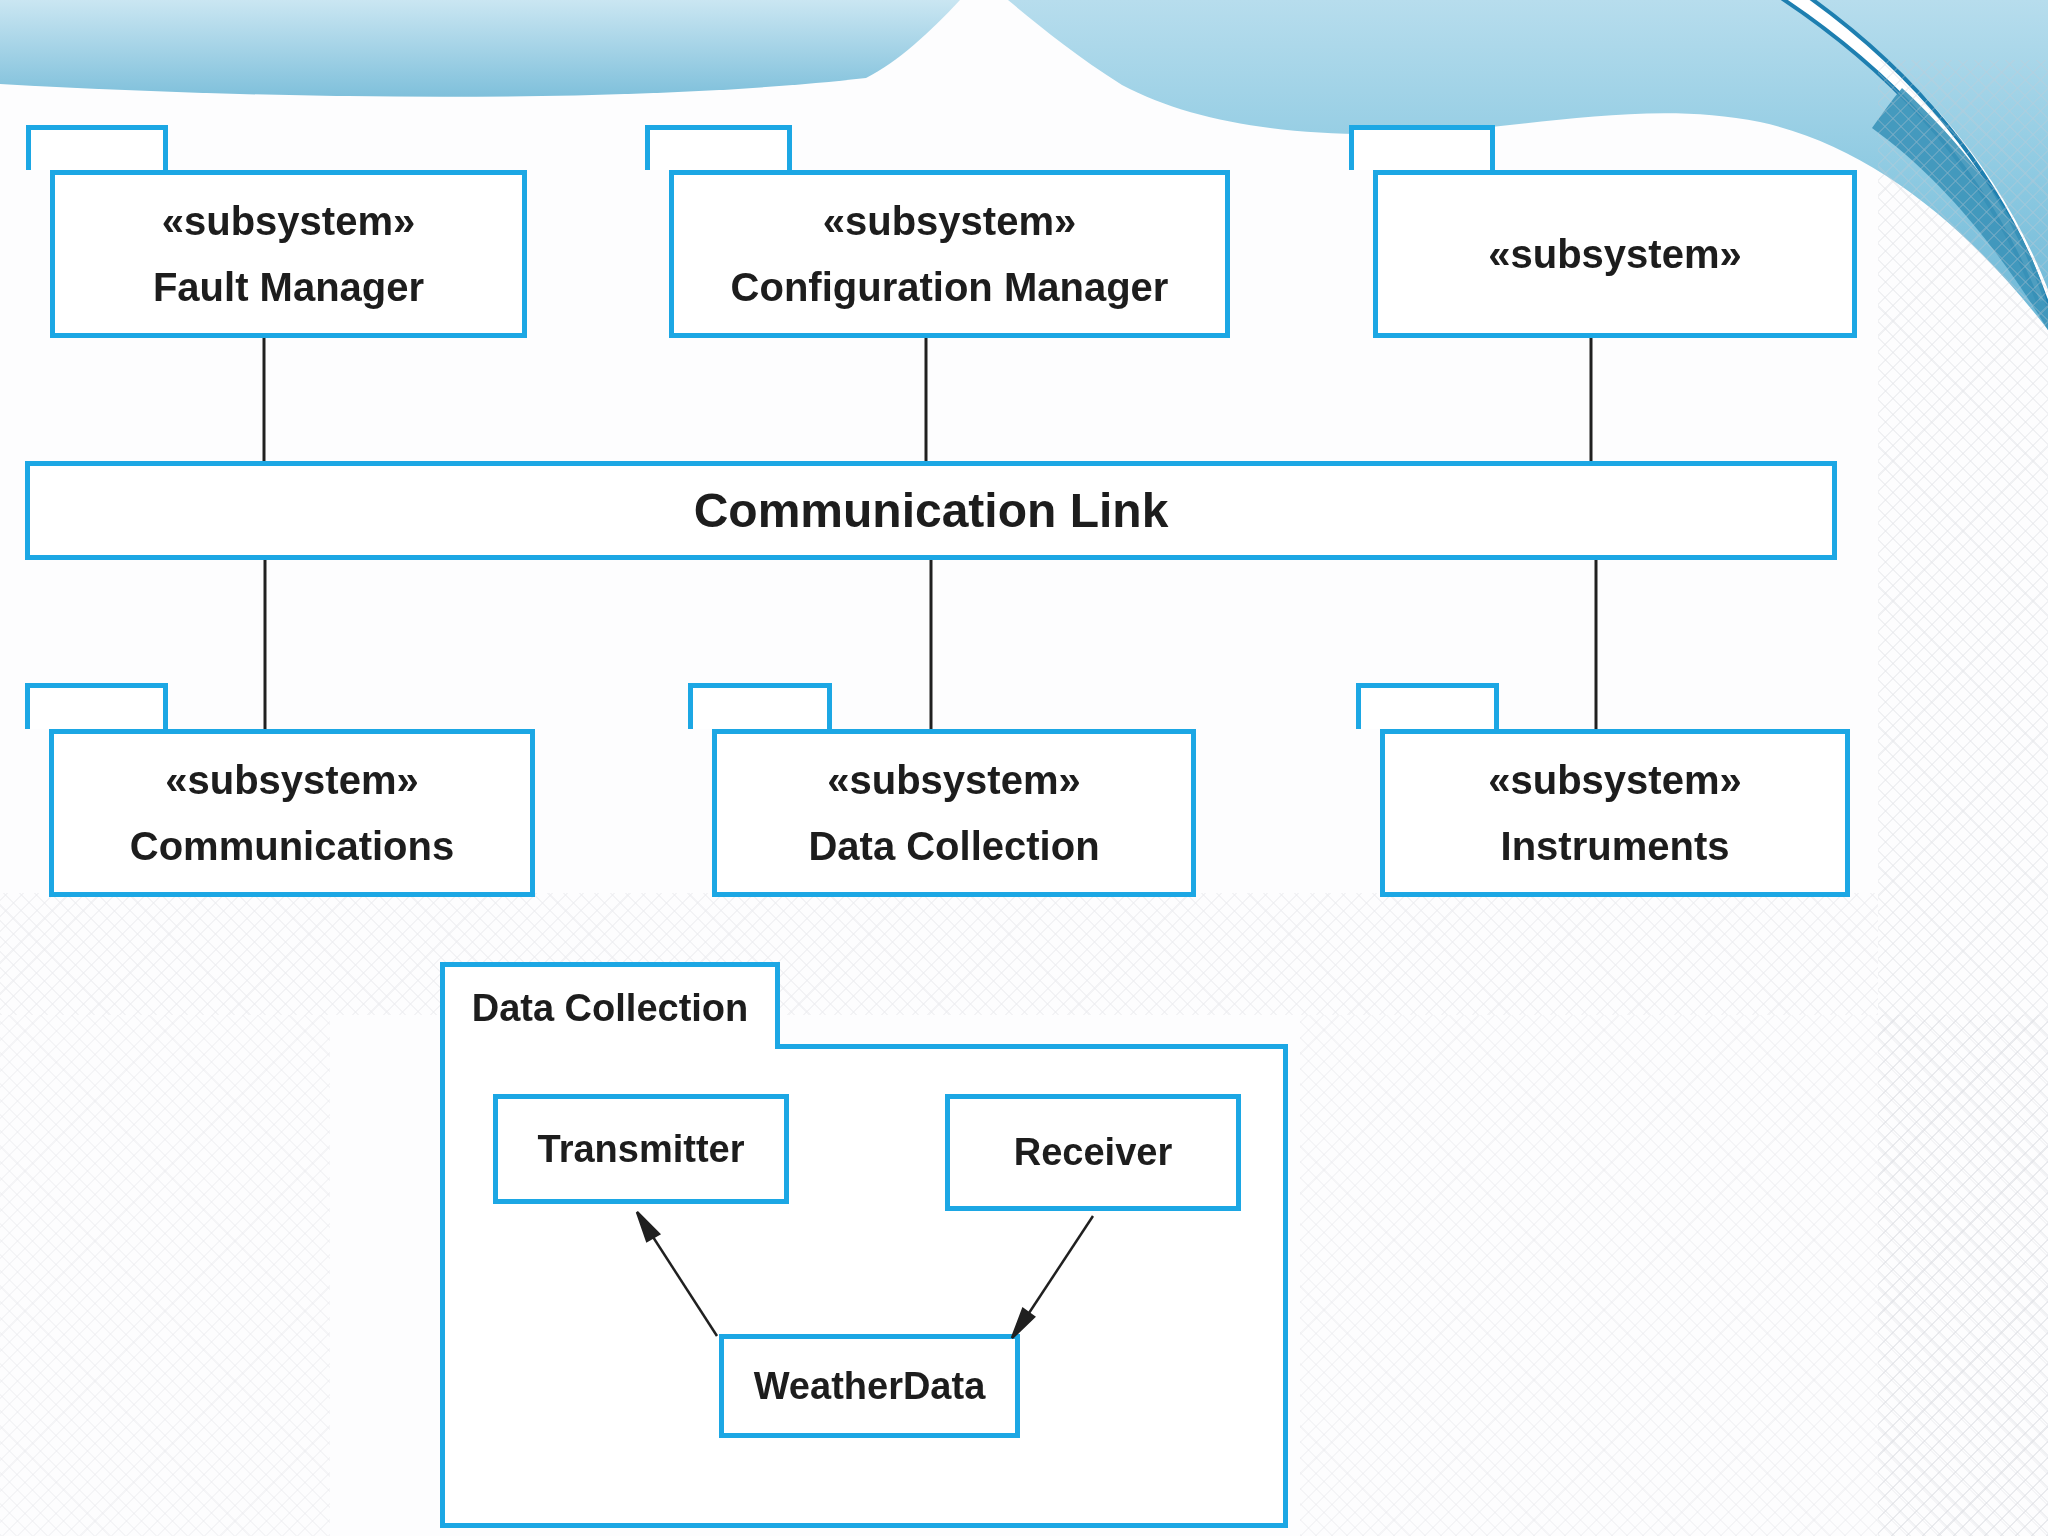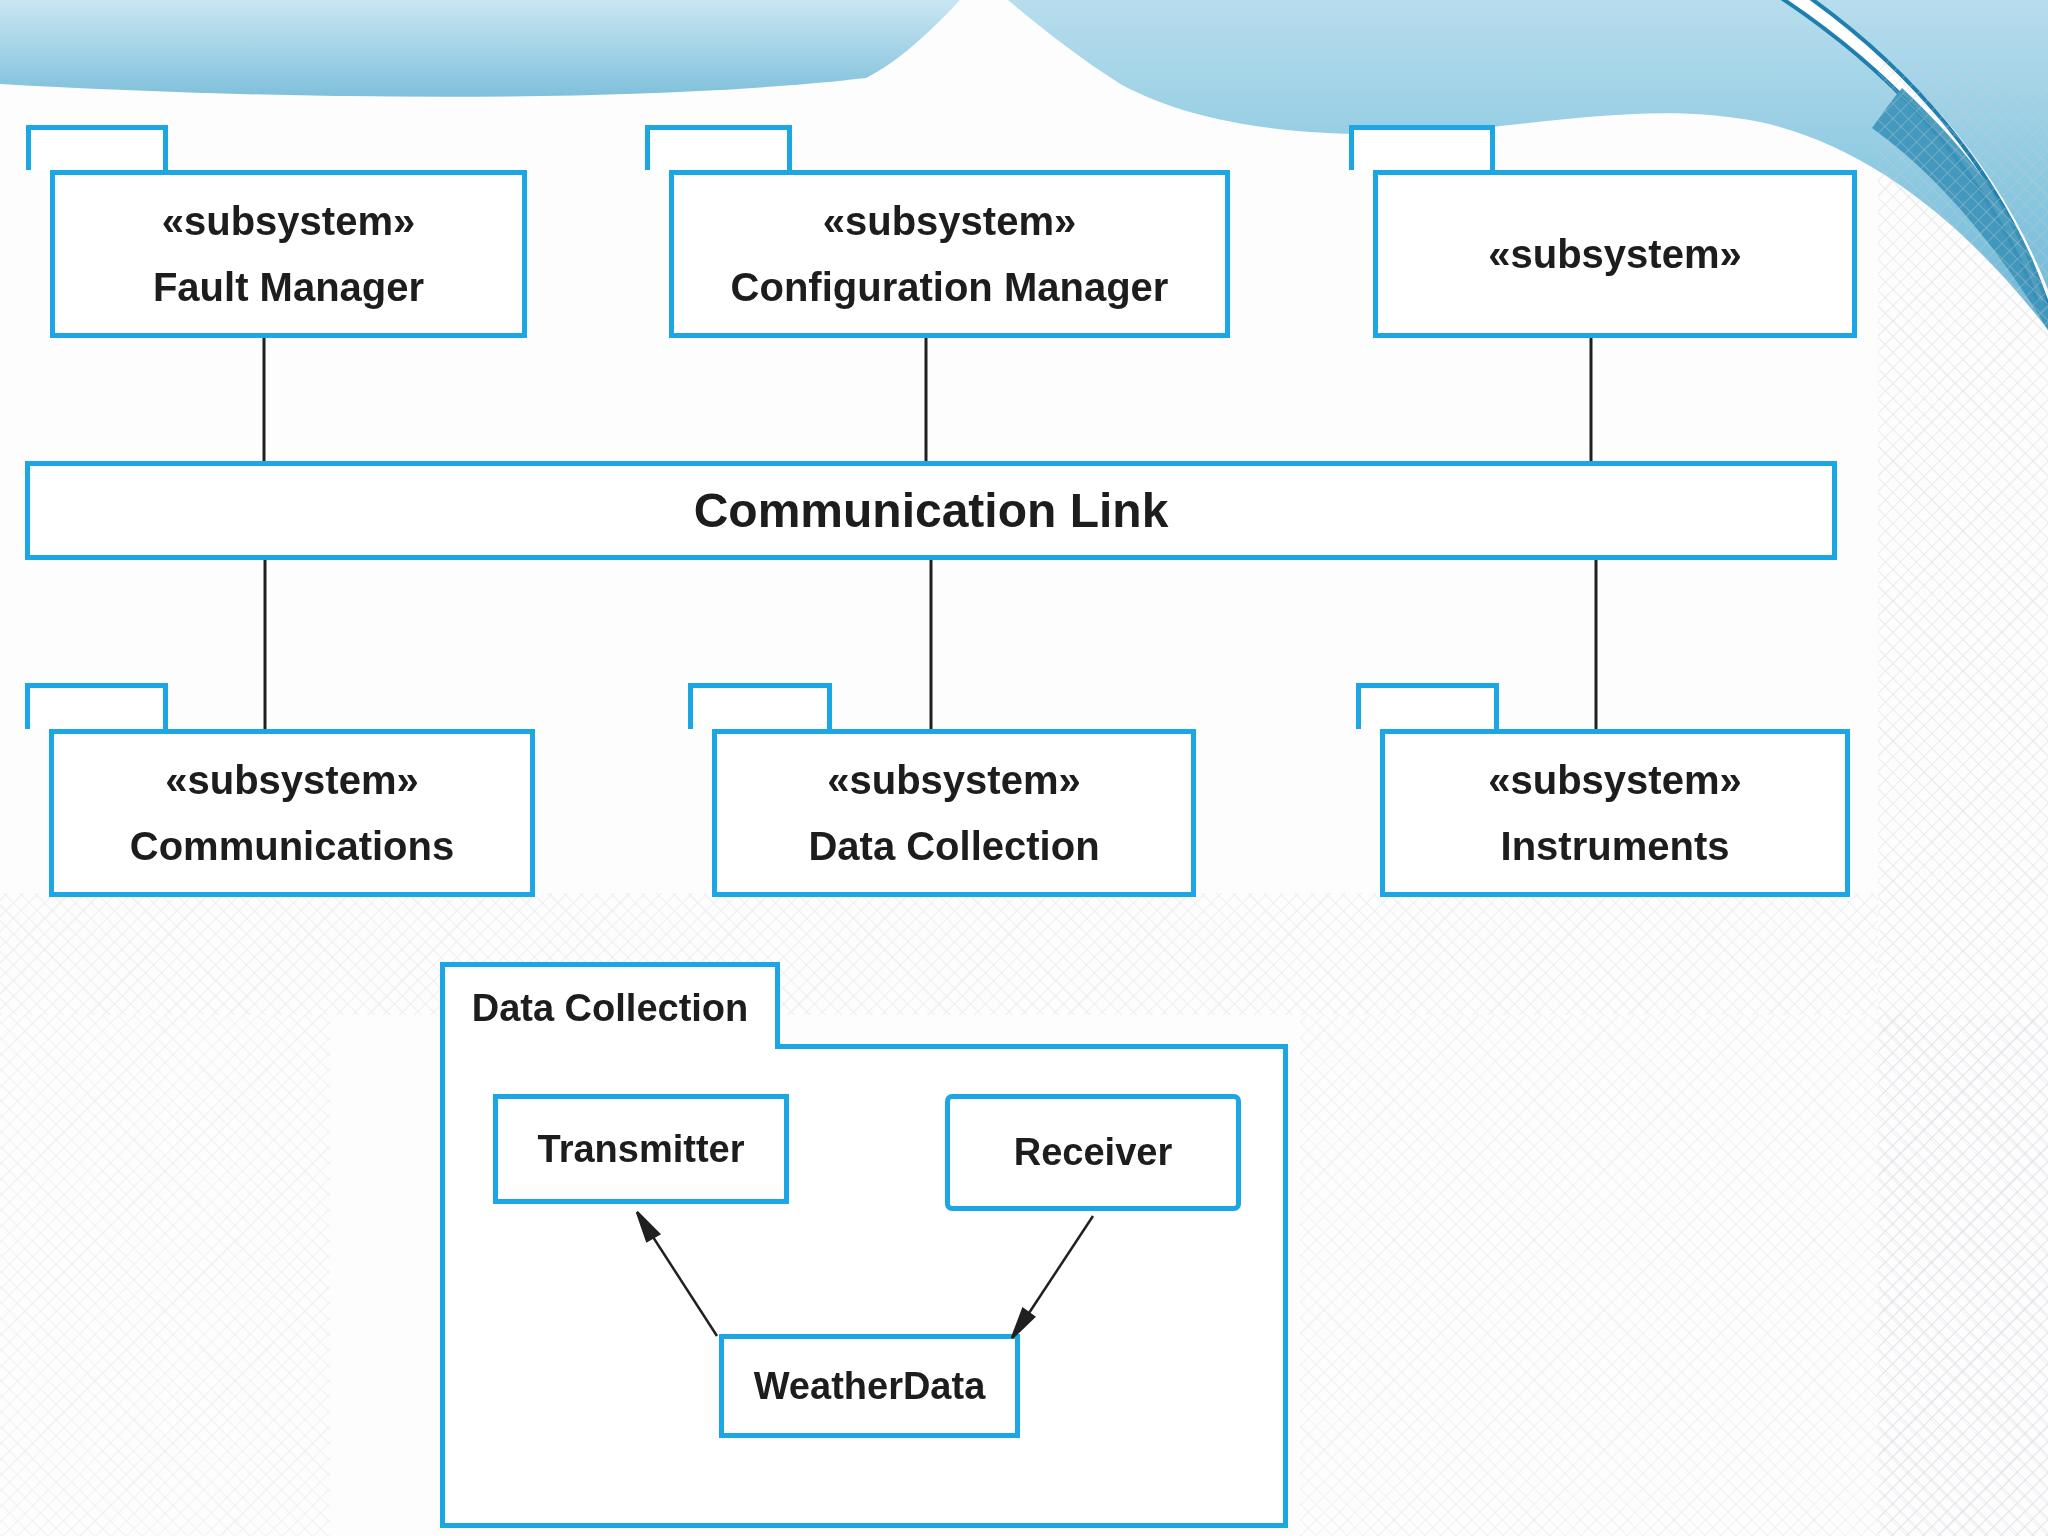--- a/index.html
+++ b/index.html
@@ -65,21 +65,21 @@
   .detail-box{
     position:absolute;left:440px;top:1044px;width:848px;height:484px;
     background:#fff;border:5px solid var(--accent);box-sizing:border-box;z-index:2;
   }
   .cls{
     position:absolute;background:#fff;border:5px solid var(--accent);box-sizing:border-box;
     display:flex;align-items:center;justify-content:center;z-index:4;
   }
   .cls span{font-size:38px;font-weight:700;white-space:nowrap;}
   .cls-transmitter{left:493px;top:1094px;width:296px;height:110px;}
-  .cls-receiver{left:945px;top:1094px;width:296px;height:117px;border-radius:7px;}
+  .cls-receiver{left:945px;top:1094px;width:296px;height:117px;}
   .cls-weatherdata{left:719px;top:1334px;width:301px;height:104px;}
   .arrows{position:absolute;left:0;top:0;width:2048px;height:1536px;z-index:5;pointer-events:none;}
 </style>
 </head>
 <body>
 
 <svg class="banner" viewBox="0 0 2048 345" aria-hidden="true">
   <defs>
     <linearGradient id="gb" x1="0" y1="0" x2="0" y2="1">
       <stop offset="0" stop-color="#cae6f2"></stop>

